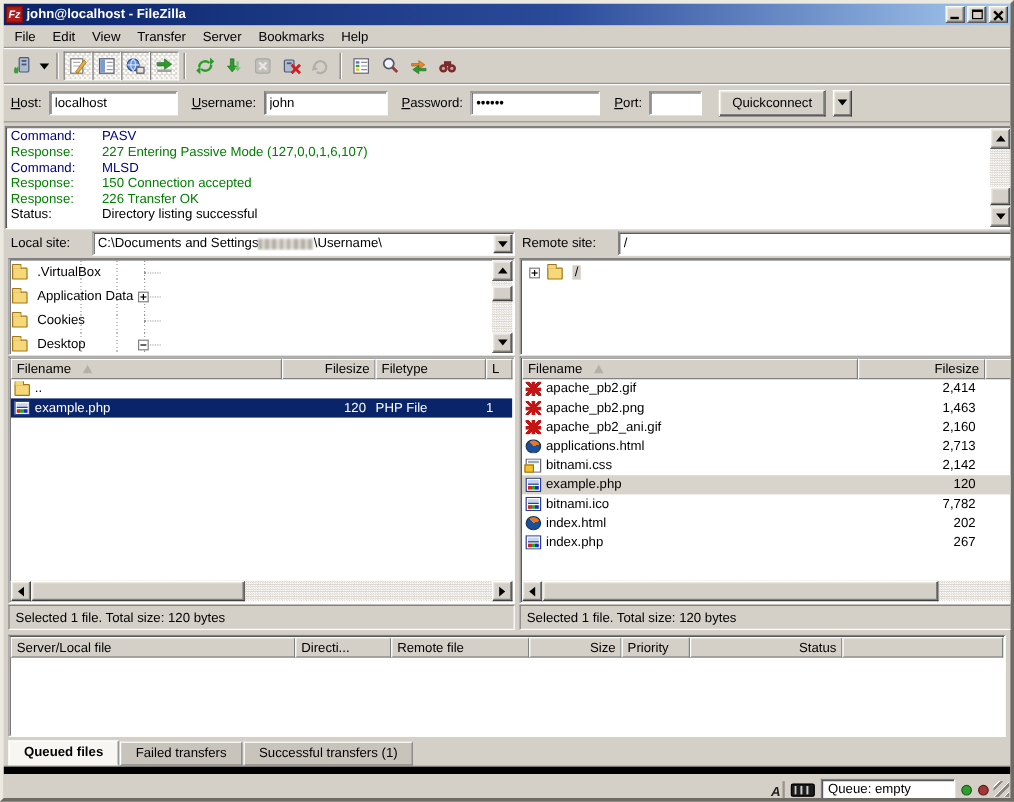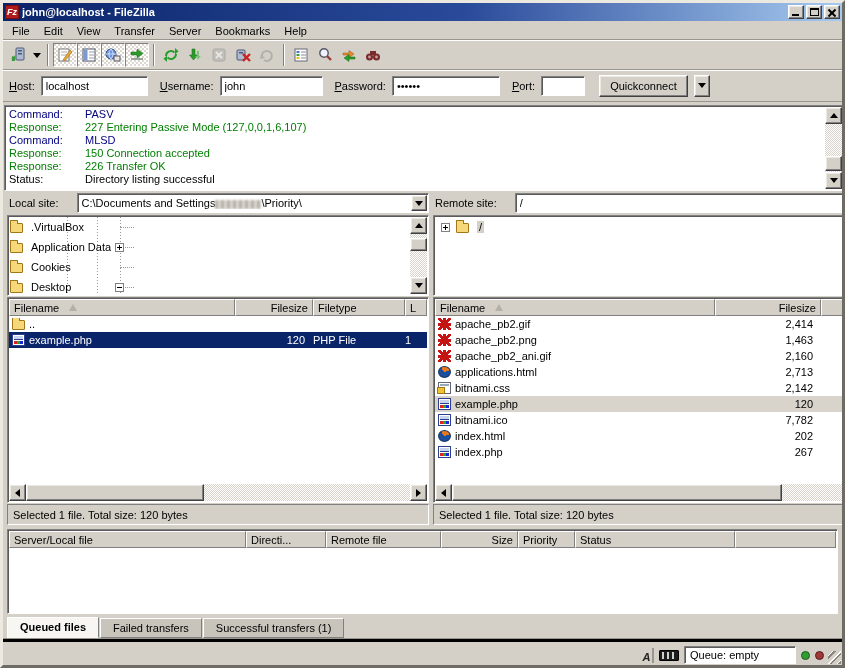--- a/index.html
+++ b/index.html
@@ -130,28 +130,28 @@
   .fi-css::before{content:"";position:absolute;top:1px;left:1px;right:1px;height:2px;background:#9ab;}
   .fi-css::after{content:"";position:absolute;bottom:-1px;left:-2px;width:6px;height:5px;background:#f2c233;border:1px solid #a07818;}
   .fi-php{background:#fff;border:1px solid #2a3f8f;}
   .fi-php::before{content:"";position:absolute;top:1px;left:1px;right:1px;height:3px;background:#c8d4ee;border-bottom:1px solid #2a3f8f;}
   .fi-php::after{content:"";position:absolute;bottom:1px;left:1px;width:9px;height:3px;
     background:linear-gradient(90deg,#d22 0 3px,#2a2 3px 6px,#22d 6px 9px);}
   
   .queuebox{position:absolute;top:526px;left:4px;right:4px;height:85px;background:#fff;
     border:1px solid;border-color:#808080 #fff #fff #808080;box-shadow:inset 1px 1px 0 #5a5a5a;}
   .queue-header{position:absolute;top:1px;left:1px;right:1px;height:17px;display:flex;}
-  .qw0{width:237px;} .qw1{width:80px;} .qw2{width:115px;} .qw3{width:77px;} .qw4{width:57px;} .qw5{width:160px;}
+  .qw0{width:237px;} .qw1{width:80px;} .qw2{width:115px;} .qw3{width:77px;} .qw4{width:57px;} .qw5{width:127px;justify-content:flex-end;}
   
   .tabsrow{position:absolute;top:613px;left:4px;right:4px;height:22px;display:flex;align-items:flex-end;}
   .tab{height:20px;padding:3px 12px;margin-right:1px;background:#c8c4bc;
     border:1px solid;border-color:#fff #808080 #808080 #fff;white-space:nowrap;}
   .tab.active{background:#f8f6f2;font-weight:bold;height:21px;border-bottom-color:#f8f6f2;}
   
-  .statusbar{position:absolute;left:0;right:0;bottom:0;height:26px;border-top:3px solid #000000;box-shadow:0 -1px 0 #9a968e;}
+  .statusbar{position:absolute;left:0;right:0;bottom:0;height:26px;border-top:6px solid #000000;box-shadow:0 -1px 0 #9a968e;}
   .sb-cluster{position:absolute;right:18px;top:4px;display:flex;align-items:center;gap:5px;}
   .ascii-icon{width:13px;height:15px;display:flex;align-items:flex-end;justify-content:center;border-right:2px solid #9a968e;}
   .ascii-icon::before{content:"A";font-weight:bold;font-style:italic;font-size:11px;color:#222;line-height:1;}
   .badge-icon{width:20px;height:11px;background:#1c1c1c;border-radius:2px;
     box-shadow:inset 0 0 0 1px #000;position:relative;}
   .badge-icon::before{content:"";position:absolute;inset:2px 3px;background:linear-gradient(90deg,#cfcfcf 0 2px,transparent 2px 3px) 0 0/5px 100%;}
   .queue-status-box{width:112px;height:18px;background:#fff;border:1px solid;border-color:#808080 #fff #fff #808080;
     box-shadow:inset 1px 1px 0 #5a5a5a;padding:2px 5px;white-space:nowrap;}
   .led{width:9px;height:9px;border-radius:50%;}
   .led-green{background:#2f9e2f;border:1px solid #1c5c1c;}
@@ -352,21 +352,21 @@
       <div class="sb-btn raised" style="bottom:0">
           <span class="tri tri-down"></span>
         </div>
     </div>
   </div>
 
   <div class="pane pane-local">
     <div class="site-row">
       <span class="site-label">Local site:</span>
       <div class="combo">
-        <span class="combo-value"><span>C:\Documents and Settings</span><span class="redacted"></span><span>\Priority\</span></span>
+        <span class="combo-value"><span>C:\Documents and Settings</span><span class="redacted"></span><span>\Username\</span></span>
         <span class="combo-btn raised">
             <span class="dd-arrow"></span>
           </span>
       </div>
     </div>
     <div class="tree-box">
       <div class="tree-inner tree-guides deep">
           <div class="tree-row">
             <span class="fi fi-folder"></span>
             <span class="tree-label">.VirtualBox</span>

